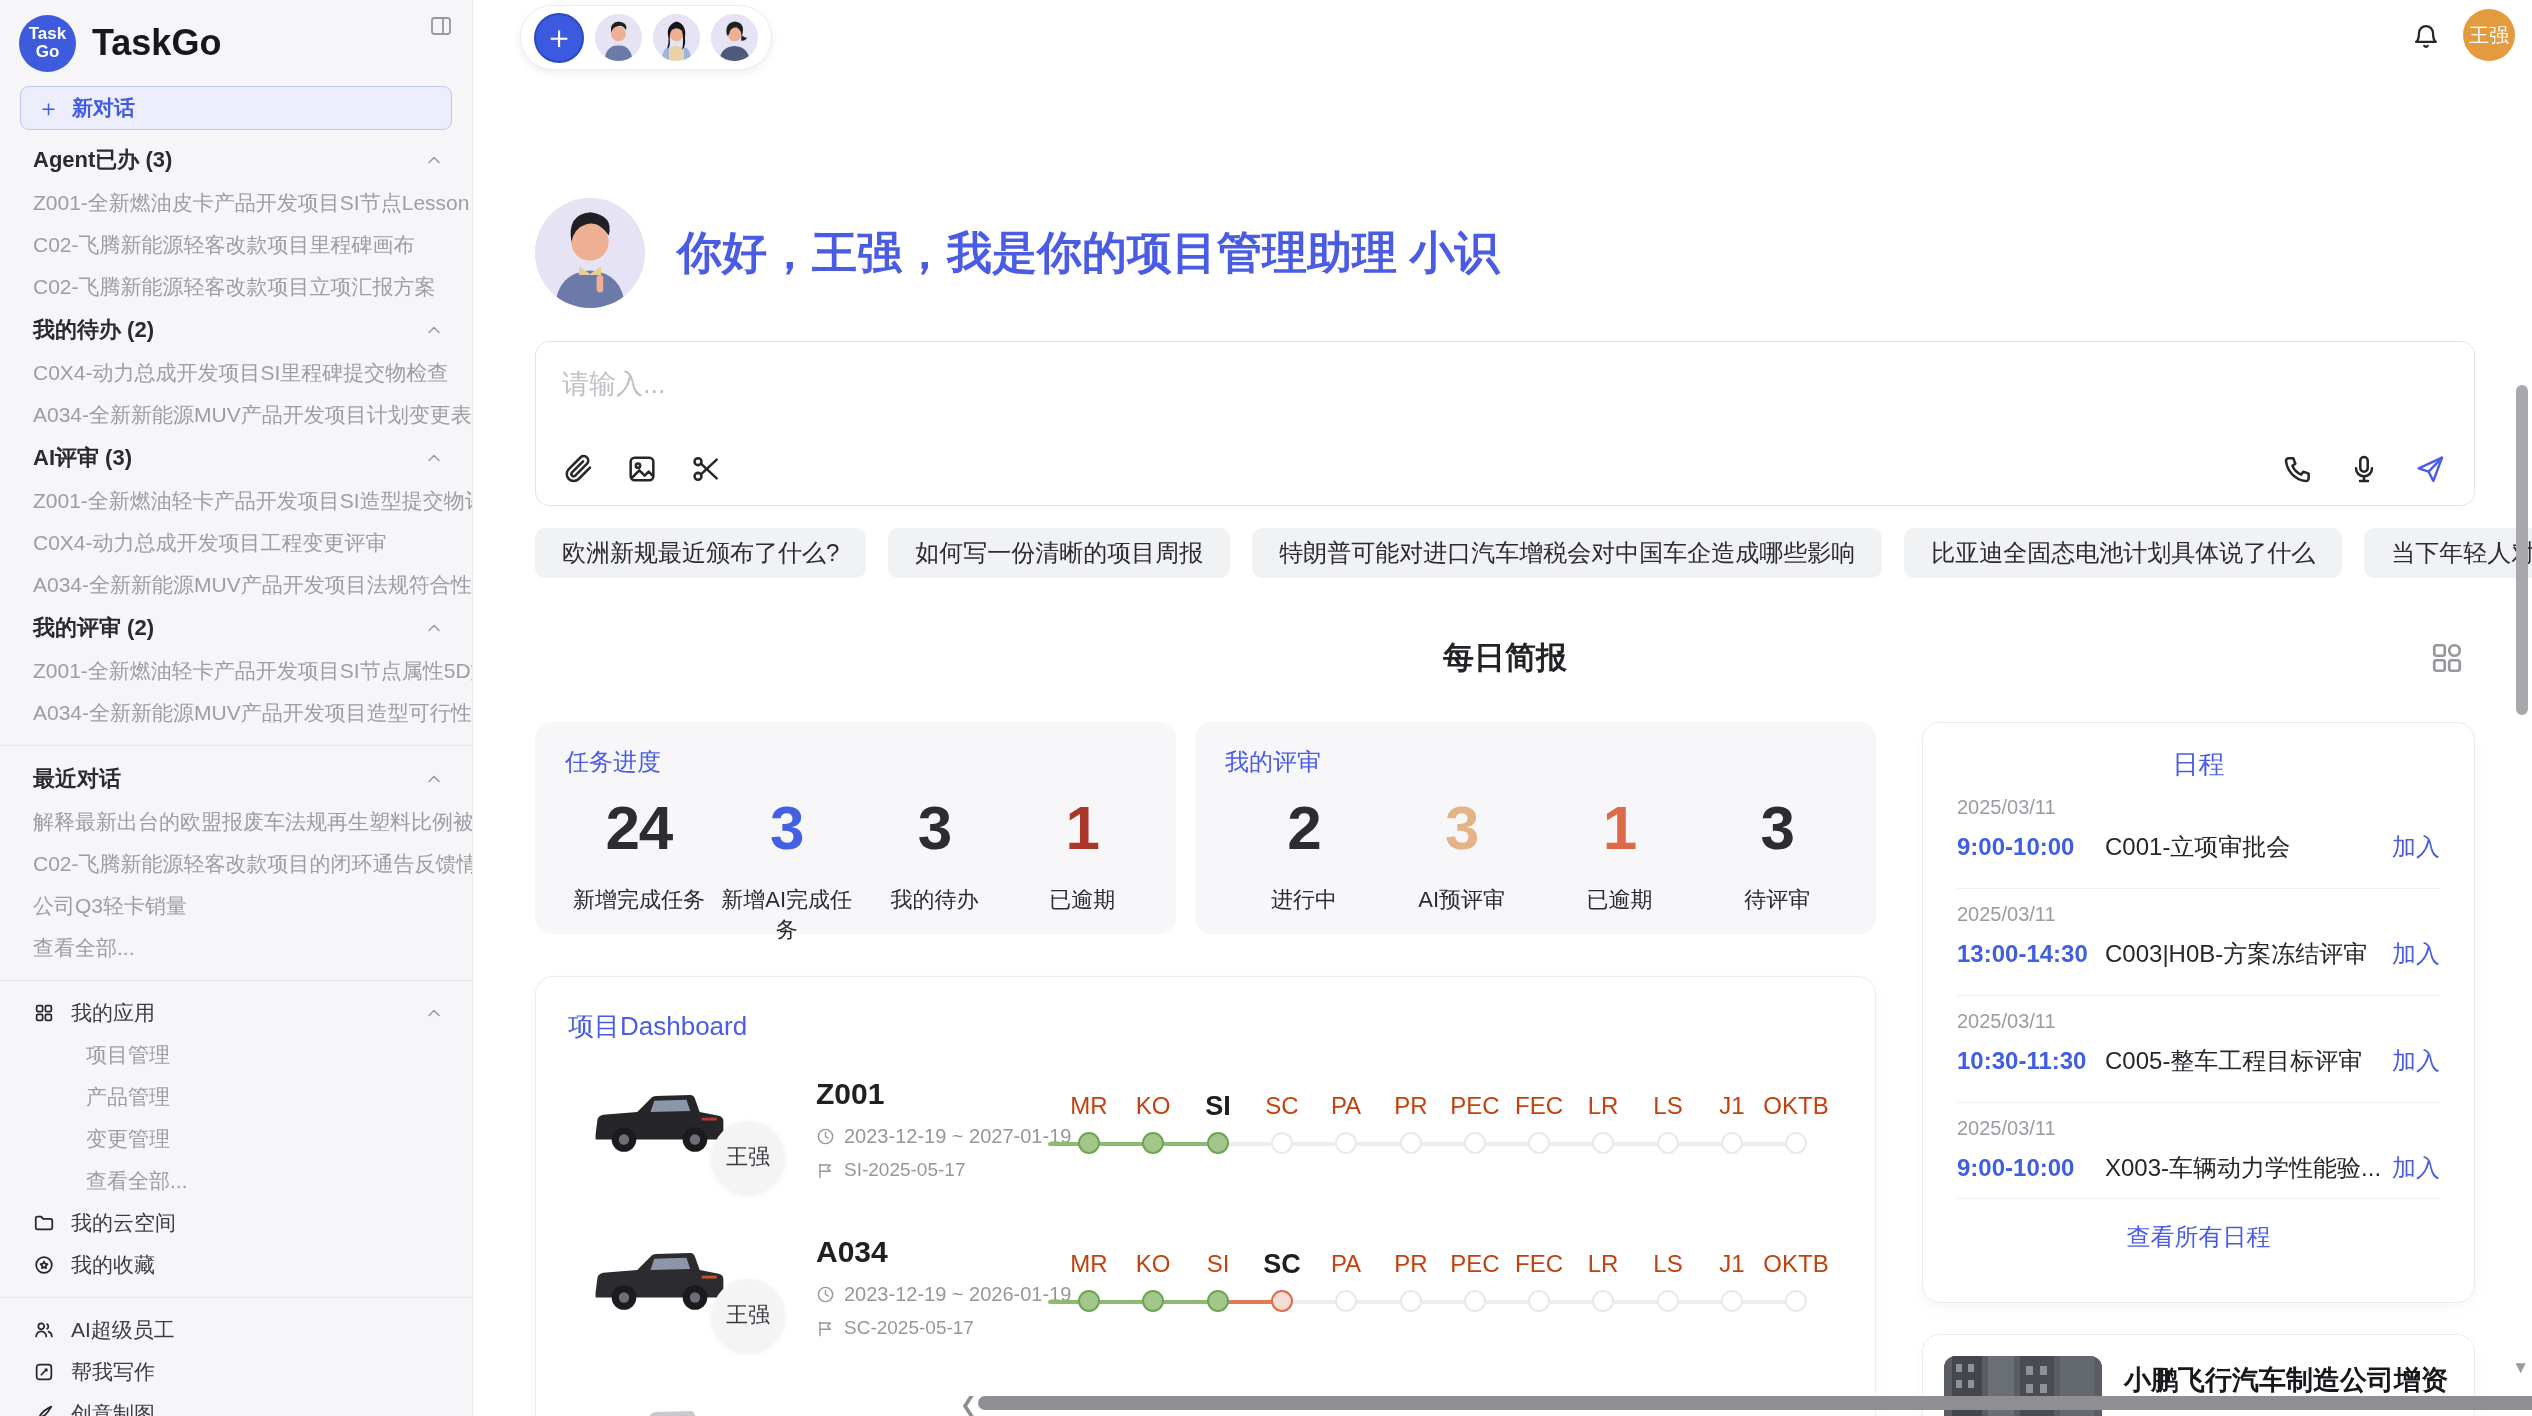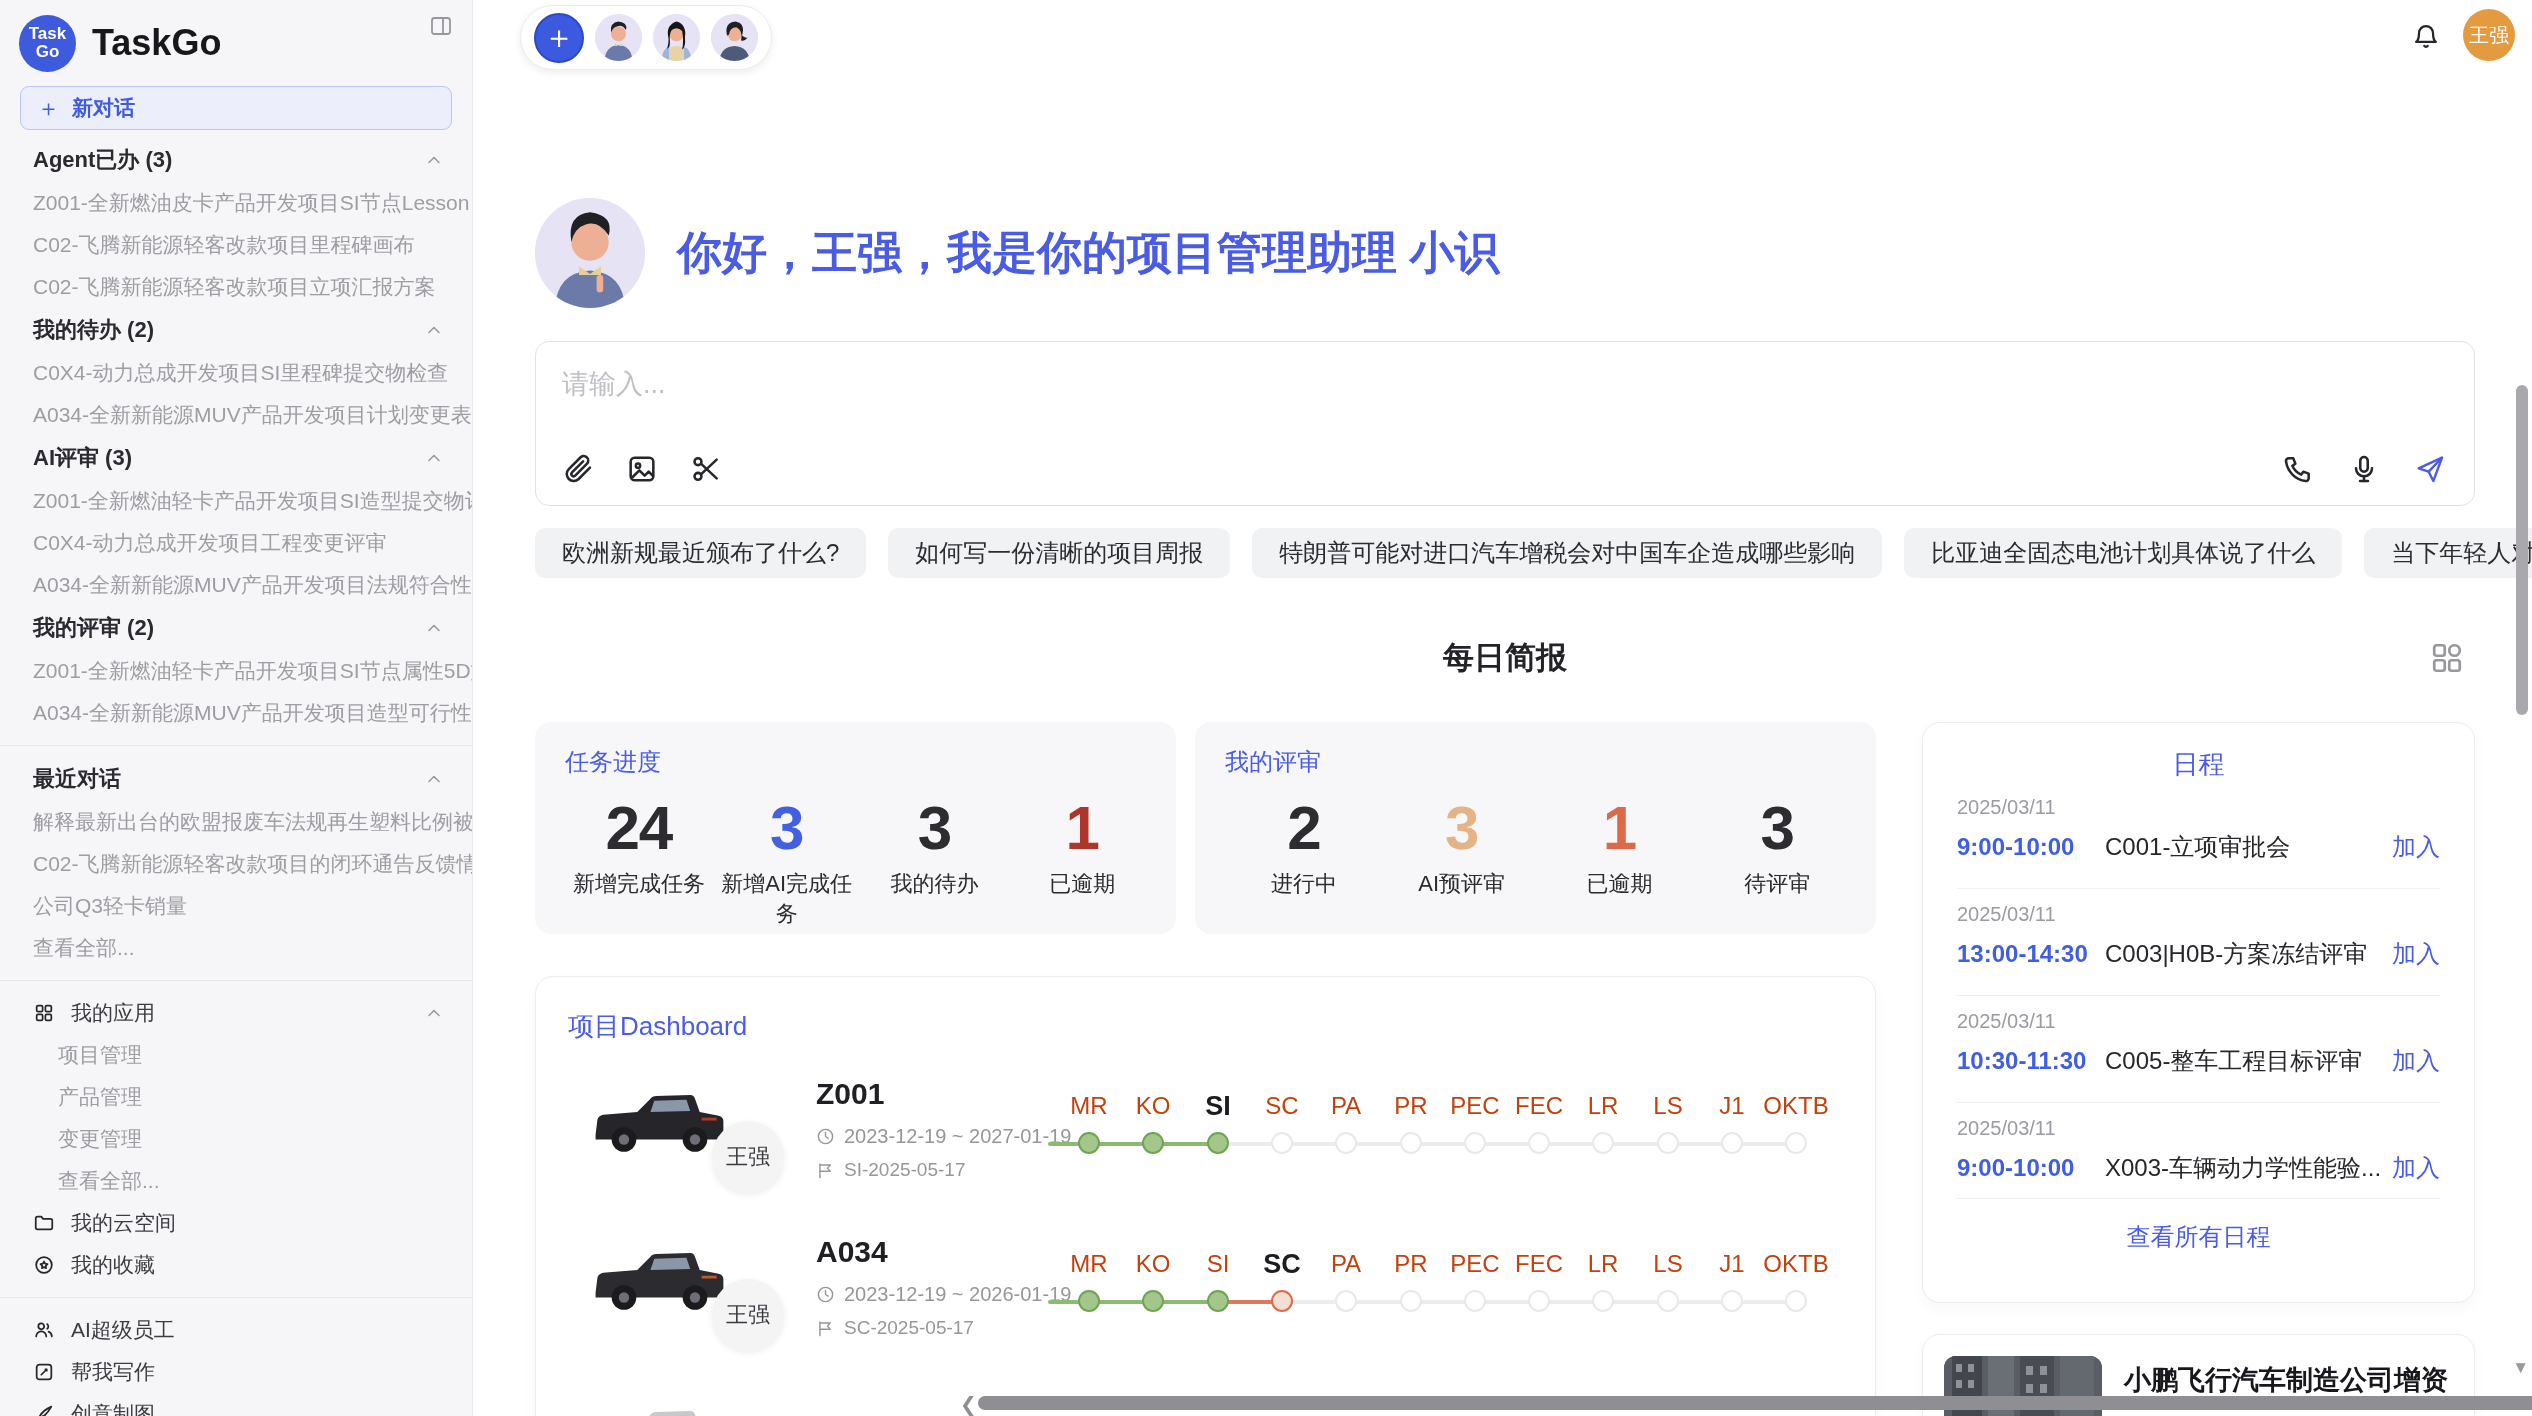--- a/index.html
+++ b/index.html
@@ -14,21 +14,21 @@
                flex-direction:column;align-items:center;justify-content:center;font-size:17px;font-weight:600;line-height:1.05;}
   .app-title{font-size:36px;font-weight:700;color:#17171c;}
   .panel-icon{position:absolute;right:19px;top:14px;width:24px;height:24px;}
   .new-chat{margin:10px 20px 0 20px;height:42px;border:1px solid #bcc6f2;background:#eceefc;border-radius:9px;
             display:flex;align-items:center;gap:12px;padding:0 16px;color:#3f5be0;font-size:21px;font-weight:600;cursor:pointer;}
   .new-chat .plus{font-size:23px;font-weight:400;}
   .sgroup-title{display:flex;justify-content:space-between;align-items:center;height:44px;
                 font-size:22px;font-weight:600;color:#2a2a30;padding:0 28px 0 33px;}
   .sitem{height:42px;line-height:42px;font-size:21px;color:#9d9da3;padding:0 14px 0 33px;
          white-space:nowrap;overflow:hidden;cursor:pointer;}
-  .subitem{padding-left:58px;}
+  .subitem{padding-left:86px;}
   .sdivider{height:1px;background:#e7e7ea;margin:11px 0;}
   .side-link{display:flex;align-items:center;gap:16px;height:42px;padding:0 28px 0 33px;
              font-size:21px;color:#3c3c42;cursor:pointer;}
   .side-link.hd{justify-content:flex-end;}
   .side-link .grow{flex:1;}
   .chev{width:20px;height:20px;flex:0 0 auto;}
   .sicon{width:22px;height:22px;flex:0 0 auto;}
 
   
   .main{position:absolute;left:473px;top:0;right:0;bottom:0;background:#fff;}
@@ -69,21 +69,21 @@
   .col-right{width:553px;flex:0 0 auto;}
 
   .stats-row{display:flex;gap:19px;}
   .stat-card{background:#f7f7f9;border-radius:16px;height:212px;box-sizing:border-box;padding:24px 20px 0 30px;}
   .stat-card.c1{width:641px;}
   .stat-card.c2{width:681px;}
   .stat-title{font-size:24px;color:#4a5ce6;}
   .stat-items{display:flex;margin-top:14px;}
   .stat-item{flex:1;text-align:center;}
   .stat-num{font-size:62px;font-weight:600;letter-spacing:-1px;}
-  .stat-label{margin-top:6px;font-size:22px;color:#2b2b30;}
+  .stat-label{margin-top:22px;font-size:22px;color:#2b2b30;}
   .c-dark{color:#2c2c31;} .c-blue{color:#4460e2;} .c-red{color:#ac362a;}
   .c-tan{color:#e5b486;} .c-orange{color:#dc6a49;}
 
   .dashboard{margin-top:42px;border:1px solid #ececf0;border-radius:18px;background:#fff;height:740px;
              box-sizing:border-box;position:relative;box-shadow:0 6px 16px rgba(0,0,0,.03);}
   .dash-head{display:flex;align-items:center;padding:26px 32px 0 32px;height:46px;}
   .dash-title{font-size:26px;color:#4a5ce6;}
   .pills{display:flex;gap:15px;margin-left:86px;}
   .pill{height:45px;line-height:43px;border:1px solid #dcdce1;border-radius:23px;padding:0 22px;
         font-size:22px;color:#4f4f56;background:#fff;box-sizing:border-box;cursor:pointer;white-space:nowrap;}

